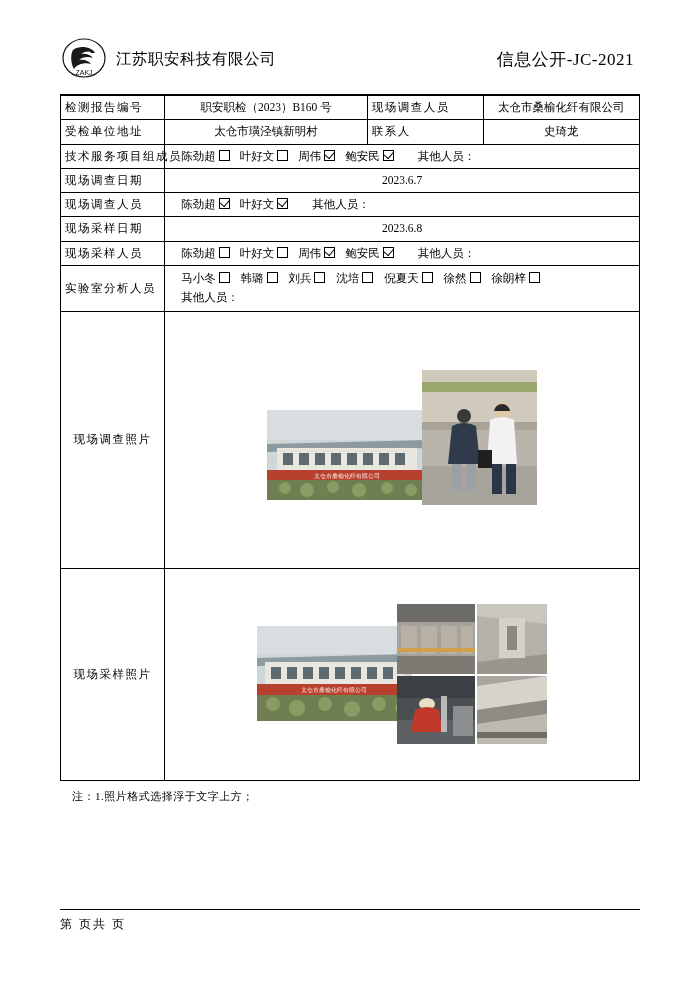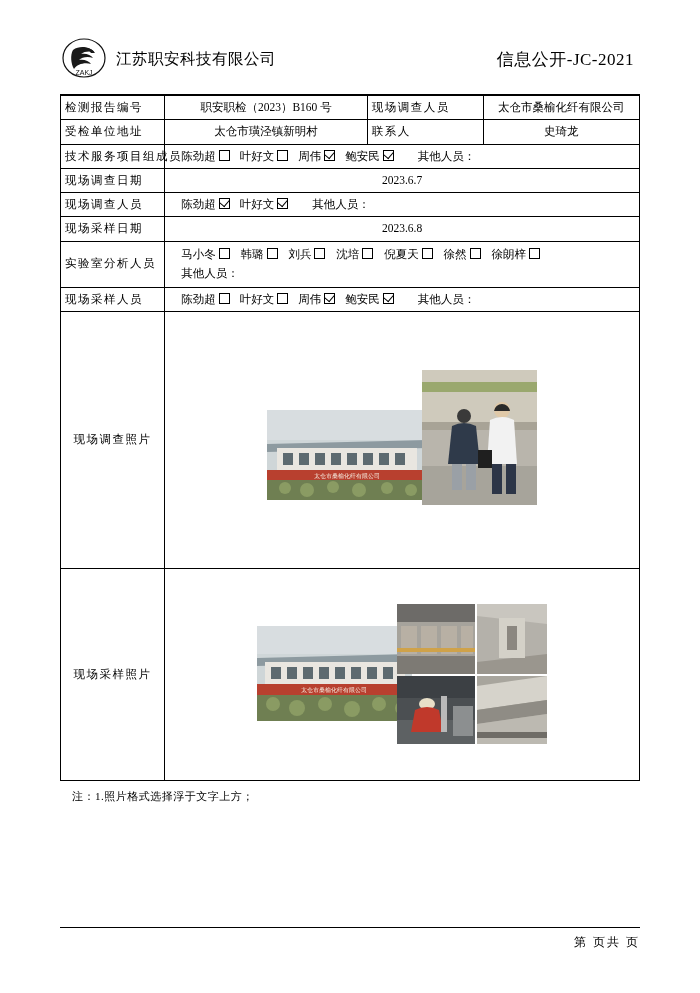--- a/index.html
+++ b/index.html
@@ -159,24 +159,24 @@
   .note {
     margin-top: 8px;
     font-size: 11px;
     padding-left: 12px;
     letter-spacing: 0.5px;
   }
   .footer {
     position: absolute;
     left: 60px;
     right: 60px;
-    bottom: 42px;
+    bottom: 60px;
     border-top: 1.2px solid #000;
     padding-top: 6px;
-    text-align: right;
+    text-align: left;
     font-size: 12px;
     letter-spacing: 2px;
   }
 </style>
 </head>
 <body>
 
 <div class="page">
 
   <div class="header">
@@ -239,45 +239,45 @@
             <span class="nm"><span>叶好文</span><span class="cb checked"></span></span>
             <span class="others">其他人员：</span>
           </div>
         </td>
       </tr>
       <tr>
         <td class="lbl">现场采样日期</td>
         <td colspan="3" class="ctr">2023.6.8</td>
       </tr>
       <tr>
+        <td class="lbl">现场采样人员</td>
+        <td colspan="3">
+          <div class="namerow">
+            <span class="nm"><span>陈劲超</span><span class="cb"></span></span>
+            <span class="nm"><span>叶好文</span><span class="cb"></span></span>
+            <span class="nm"><span>周伟</span><span class="cb checked"></span></span>
+            <span class="nm"><span>鲍安民</span><span class="cb checked"></span></span>
+            <span class="others">其他人员：</span>
+          </div>
+        </td>
+      </tr>
+      <tr>
         <td class="lbl">实验室分析人员</td>
         <td colspan="3">
           <div class="analysts">
             <div>
               <span class="nm"><span>马小冬</span><span class="cb"></span></span>
               <span class="nm"><span>韩璐</span><span class="cb"></span></span>
               <span class="nm"><span>刘兵</span><span class="cb"></span></span>
               <span class="nm"><span>沈培</span><span class="cb"></span></span>
               <span class="nm"><span>倪夏天</span><span class="cb"></span></span>
               <span class="nm"><span>徐然</span><span class="cb"></span></span>
               <span class="nm"><span>徐朗梓</span><span class="cb"></span></span>
             </div>
             <div>其他人员：</div>
-          </div>
-        </td>
-      </tr>
-      <tr>
-        <td class="lbl">现场采样人员</td>
-        <td colspan="3">
-          <div class="namerow">
-            <span class="nm"><span>陈劲超</span><span class="cb"></span></span>
-            <span class="nm"><span>叶好文</span><span class="cb"></span></span>
-            <span class="nm"><span>周伟</span><span class="cb checked"></span></span>
-            <span class="nm"><span>鲍安民</span><span class="cb checked"></span></span>
-            <span class="others">其他人员：</span>
           </div>
         </td>
       </tr>
 
       <tr>
         <td class="photo-label">现场调查照片</td>
         <td colspan="3" class="photo-cell">
           <div class="collage1">
             <div class="inner">
 

